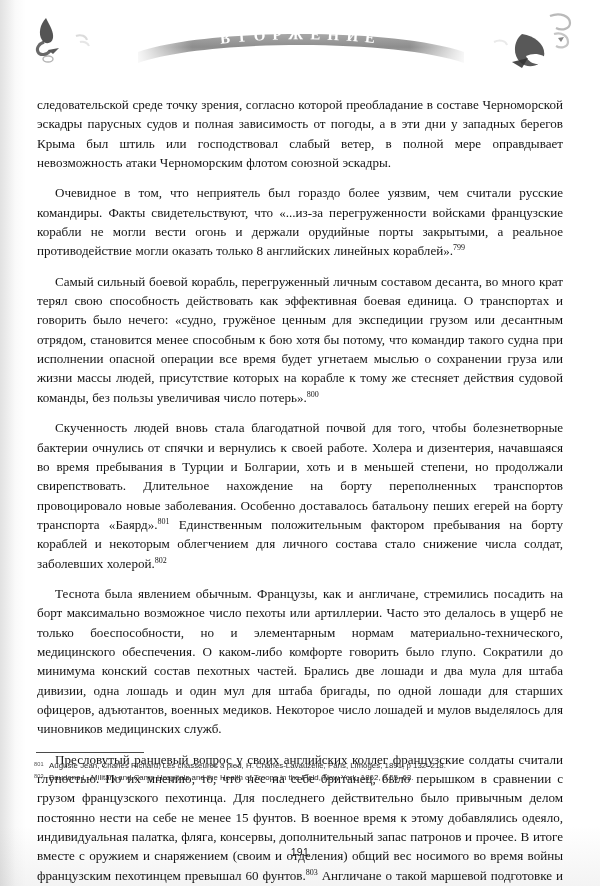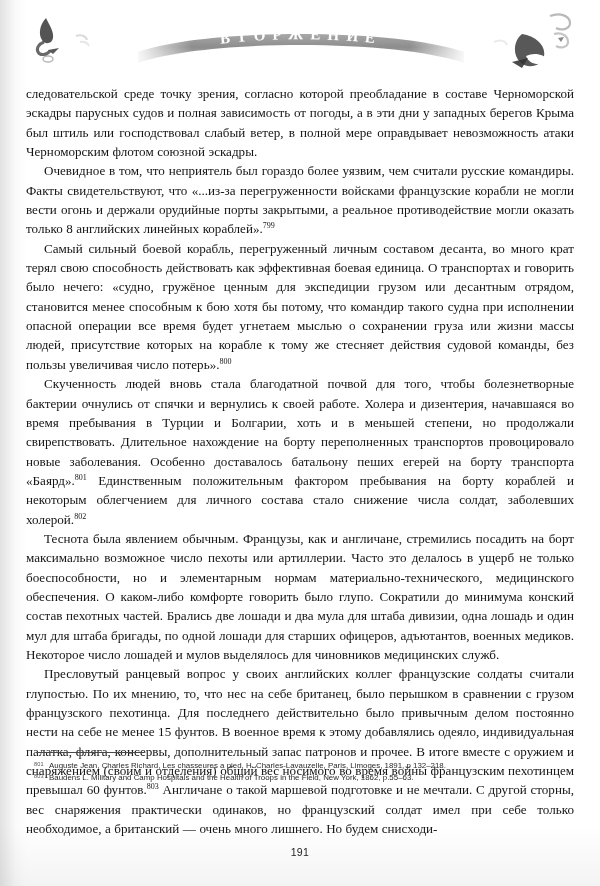--- a/index.html
+++ b/index.html
@@ -75,21 +75,21 @@
   .orn-right { left: 492px; top: 6px; width: 86px; height: 74px; }
 
   
   .body-col {
     position: absolute;
     left: 26px;
     top: 84px;
     width: 548px;
   }
   p.para {
-    margin: 0;
+    margin: 11px;
     font-size: 13.1px;
     line-height: 19.35px;
     text-align: justify;
     text-indent: 18px;
     color: #141414;
     word-spacing: 0.2px;
   }
   p.para.first { text-indent: 0; }
   sup.fn {
     font-size: 8px;

